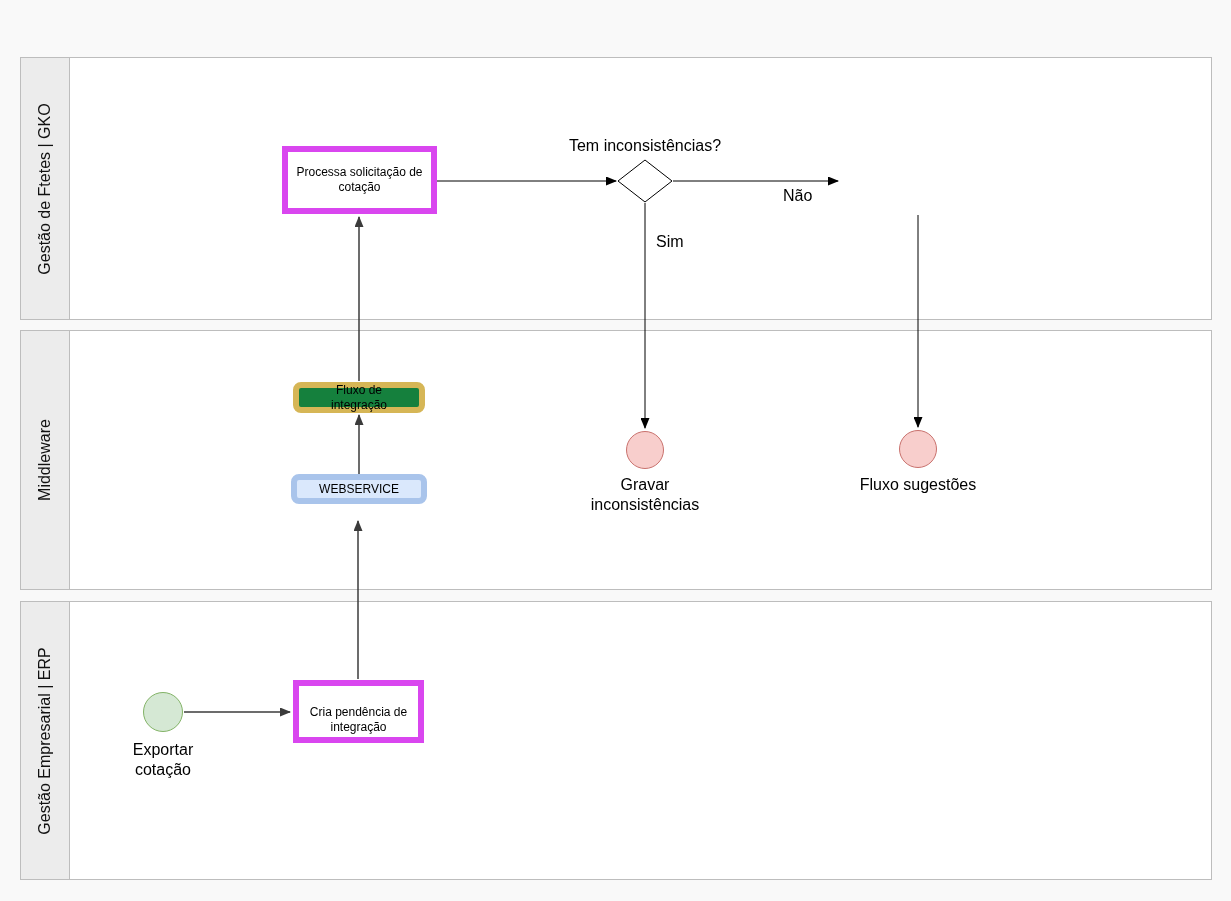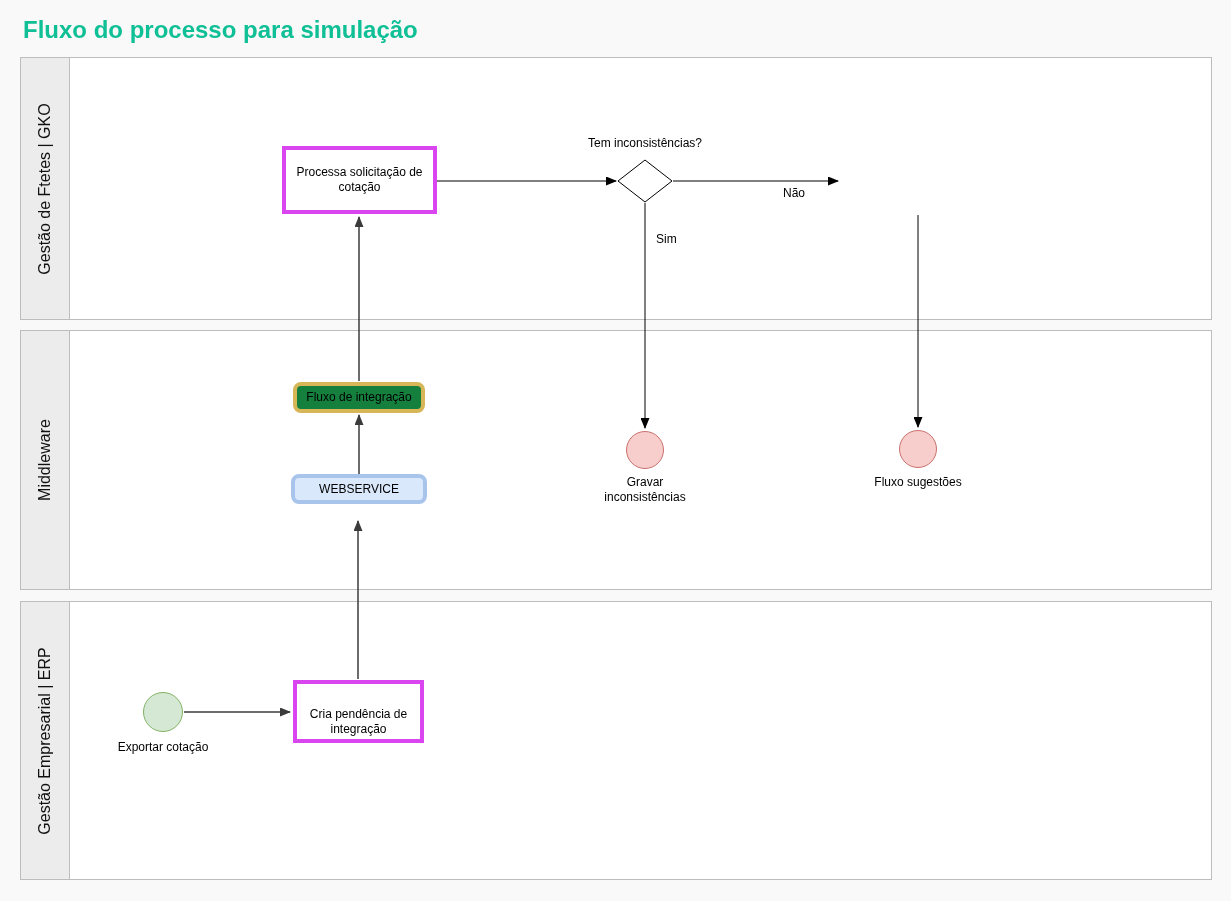--- a/index.html
+++ b/index.html
@@ -26,42 +26,41 @@
     white-space:nowrap; font-size:16px; color:#111;
   }
   .lane-body {
     position:absolute; left:48px; top:0; bottom:0; right:0;
     background:#ffffff; border-left:1px solid #bdbdbd;
   }
   
   .node {
     position:absolute; display:flex; align-items:center; justify-content:center;
     text-align:center; font-size:12px; line-height:1.25; box-sizing:border-box;
-    background:#fff; border:4px solid #d946ef; padding:2px 8px; z-index:3;
+    background:#fff; border:6px solid #d946ef; padding:2px 8px; z-index:3;
   }
   .node.rounded { border-radius:8px; }
   .node.yellow { background:#15803d; border-color:#d6b656; }
   .node.blue   { background:#dae8fc; border-color:#a9c4eb; }
   .event {
     position:absolute; border-radius:50%; box-sizing:border-box; z-index:3;
   }
   .event.green { background:#d5e8d4; border:1px solid #82b366; }
   .event.pink  { background:#f8cecc; border:1px solid #c9716d; }
   .flabel {
-    position:absolute; font-size:12px; line-height:1.25; text-align:center; z-index:4;
+    position:absolute; font-size:16px; line-height:1.25; text-align:center; z-index:4;
   }
   .flabel.left { text-align:left; }
   svg.wires { position:absolute; left:0; top:0; z-index:2; }
 </style>
 </head>
 <body>
 
 <div class="canvas">
 
-  <div class="title">Fluxo do processo para simulação</div>
 
   <div class="lane" style="top:57px;height:263px;">
     <div class="lane-body"></div>
     <div class="lane-label">
       <span>Gestão de Ftetes | GKO</span>
     </div>
   </div>
 
   <div class="lane" style="top:330px;height:260px;">
     <div class="lane-body"></div>

